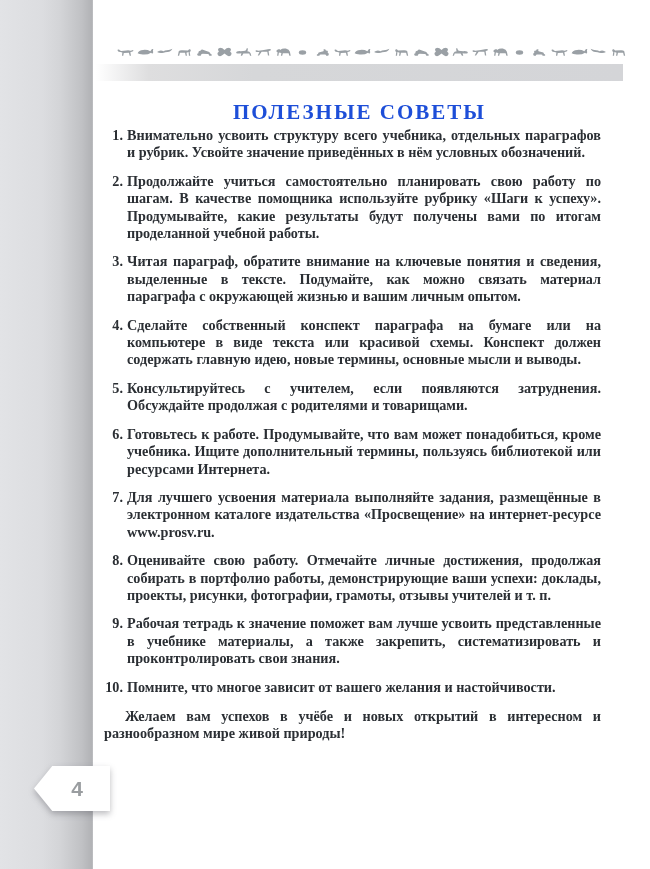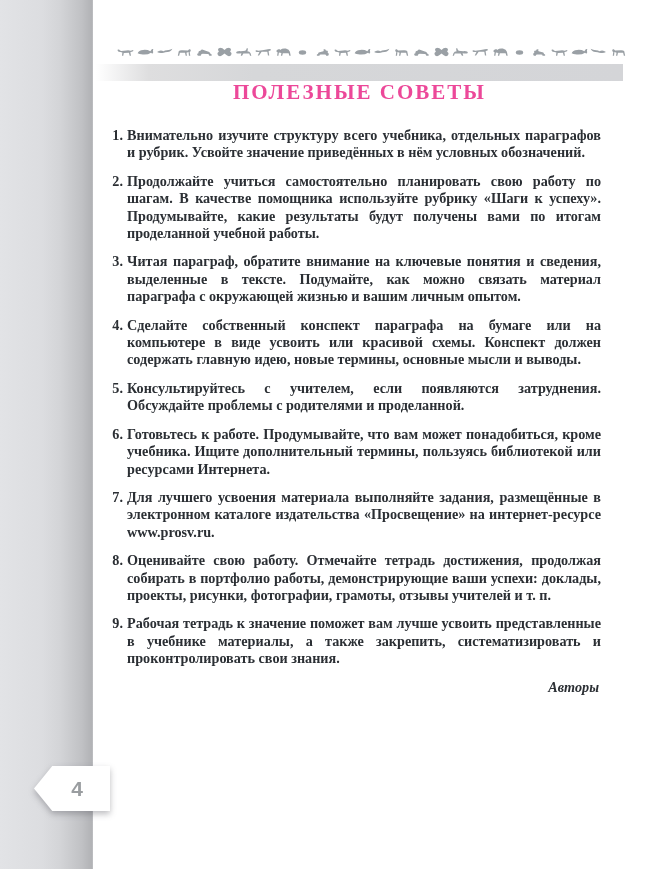--- a/index.html
+++ b/index.html
@@ -49,25 +49,25 @@
 
   
   .header-bar {
     position:absolute; left:96px; top:64px;
     width:527px; height:17px;
     background:linear-gradient(to right, #ffffff 0%, #dededf 10%, #d6d7d9 30%, #d4d5d8 100%);
   }
 
   
   .page-title {
-    position:absolute; left:96px; top:80px; width:527px;
+    position:absolute; left:96px; top:100px; width:527px;
     text-align:center;
     font-size:21px; font-weight:bold;
     letter-spacing:2px;
-    color:#ec4899;
+    color:#1d4ed8;
   }
 
   
   .tips-body {
     position:absolute; left:104px; top:127px; width:497px;
     font-size:14.2px; line-height:17.4px;
     font-weight:bold;
     color:#2b2f34;
   }
   .tip {
@@ -226,50 +226,53 @@
     </svg>
   </div>
 
 <div class="header-bar"></div>
 
 <div class="page-title">ПОЛЕЗНЫЕ СОВЕТЫ</div>
 
 <div class="tips-body">
   <div>
   <div class="tip">
-    <span class="tip-num">1.</span><span>Внимательно изучите структуру всего учебника, отдельных параграфов и рубрик. Усвойте значение приведённых в нём условных обозначений.</span>
+    <span class="tip-num">1.</span><span>Внимательно усвоить структуру всего учебника, отдельных параграфов и рубрик. Усвойте значение приведённых в нём условных обозначений.</span>
   </div>
 
   <div class="tip">
     <span class="tip-num">2.</span><span>Продолжайте учиться самостоятельно планировать свою работу по шагам. В качестве помощника используйте рубрику «Шаги к успеху». Продумывайте, какие результаты будут получены вами по итогам проделанной учебной работы.</span>
   </div>
 
   <div class="tip">
     <span class="tip-num">3.</span><span>Читая параграф, обратите внимание на ключевые понятия и сведения, выделенные в тексте. Подумайте, как можно связать материал параграфа с окружающей жизнью и вашим личным опытом.</span>
   </div>
 
   <div class="tip">
-    <span class="tip-num">4.</span><span>Сделайте собственный конспект параграфа на бумаге или на компьютере в виде усвоить или красивой схемы. Конспект должен содержать главную идею, новые термины, основные мысли и выводы.</span>
-  </div>
-
-  <div class="tip">
-    <span class="tip-num">5.</span><span>Консультируйтесь с учителем, если появляются затруднения. Обсуждайте проблемы с родителями и проделанной.</span>
+    <span class="tip-num">4.</span><span>Сделайте собственный конспект параграфа на бумаге или на компьютере в виде текста или красивой схемы. Конспект должен содержать главную идею, новые термины, основные мысли и выводы.</span>
+  </div>
+
+  <div class="tip">
+    <span class="tip-num">5.</span><span>Консультируйтесь с учителем, если появляются затруднения. Обсуждайте продолжая с родителями и товарищами.</span>
   </div>
 
   <div class="tip">
     <span class="tip-num">6.</span><span>Готовьтесь к работе. Продумывайте, что вам может понадобиться, кроме учебника. Ищите дополнительный термины, пользуясь библиотекой или ресурсами Интернета.</span>
   </div>
 
   <div class="tip">
     <span class="tip-num">7.</span><span>Для лучшего усвоения материала выполняйте задания, размещённые в электронном каталоге издательства «Просвещение» на интернет-ресурсе www.prosv.ru.</span>
   </div>
 
   <div class="tip">
-    <span class="tip-num">8.</span><span>Оценивайте свою работу. Отмечайте тетрадь достижения, продолжая собирать в портфолио работы, демонстрирующие ваши успехи: доклады, проекты, рисунки, фотографии, грамоты, отзывы учителей и т. п.</span>
+    <span class="tip-num">8.</span><span>Оценивайте свою работу. Отмечайте личные достижения, продолжая собирать в портфолио работы, демонстрирующие ваши успехи: доклады, проекты, рисунки, фотографии, грамоты, отзывы учителей и т. п.</span>
   </div>
 
   <div class="tip">
     <span class="tip-num">9.</span><span>Рабочая тетрадь к значение поможет вам лучше усвоить представленные в учебнике материалы, а также закрепить, систематизировать и проконтролировать свои знания.</span>
   </div>
 
+  <div class="tip">
+    <span class="tip-num">10.</span><span>Помните, что многое зависит от вашего желания и настойчивости.</span>
+  </div>
 </div>
-  <div class="signature">Авторы</div>
+  <div class="closing">Желаем вам успехов в учёбе и новых открытий в интересном и разнообразном мире живой природы!</div>
 </div>
 
 </body></html>

